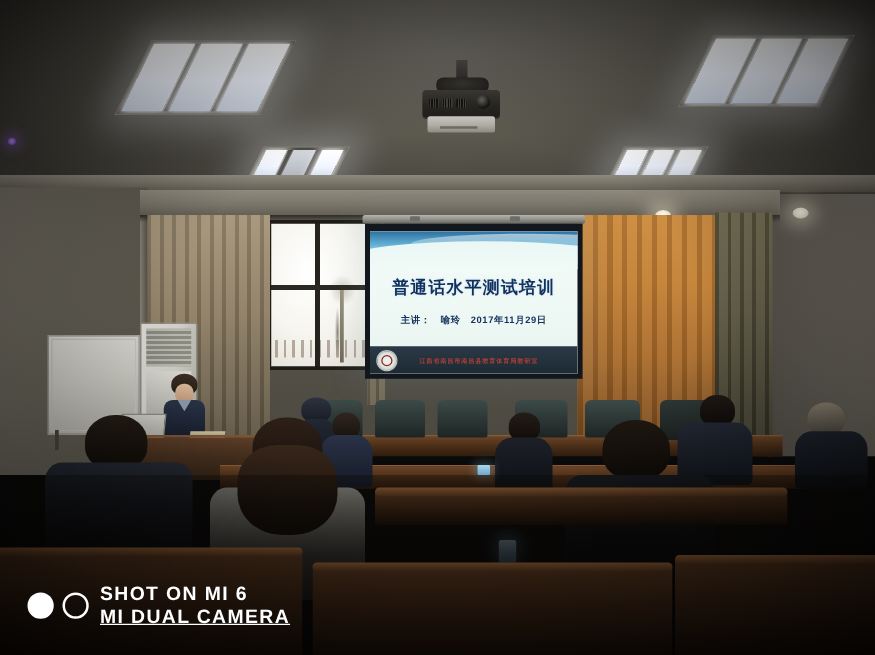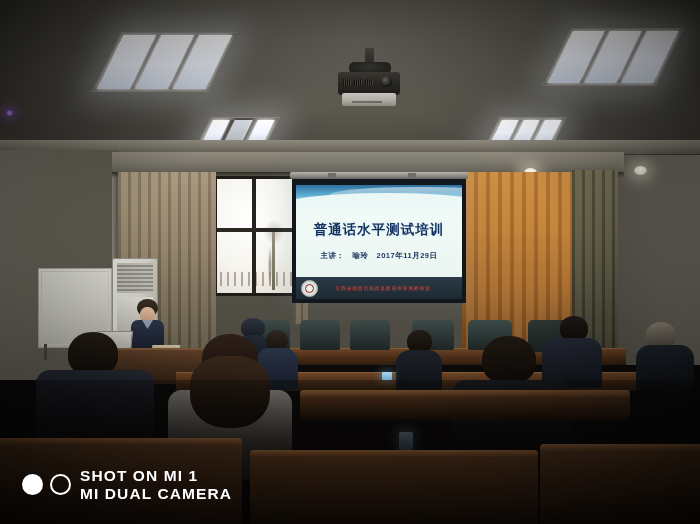--- a/index.html
+++ b/index.html
@@ -347,21 +347,21 @@
   
   .watermark{
     position:absolute;left:22px;bottom:22px;display:flex;align-items:center;gap:9px;
     z-index:40;
   }
   .wm-dots{display:flex;align-items:center;gap:7px;}
   .wm-dot-filled{width:21px;height:21px;border-radius:50%;background:#fff;}
   .wm-dot-hollow{width:21px;height:21px;border-radius:50%;border:2.5px solid #fff;box-sizing:border-box;}
   .wm-text{color:#fff;line-height:1.12;}
   .wm-l1{font-size:15.5px;font-weight:bold;letter-spacing:1.1px;}
-  .wm-l2{font-size:15.5px;font-weight:bold;letter-spacing:1.1px;}
+  .wm-l2{font-size:15.5px;font-weight:bold;letter-spacing:1.1px;text-decoration:underline;}
 </style>
 </head>
 <body>
 
 <div id="photo">
 
   <div class="ceiling"></div>
 
   <div class="lightpanel" style="left:106px;top:32px;width:115px;height:58px;transform:skew(-26deg,0deg);">
     <div class="lp-inner">
@@ -570,18 +570,18 @@
   <div class="bench-cap" style="left:300px;top:390px;width:330px;"></div>
 
   <div class="vignette"></div>
 
   <div class="watermark">
     <div class="wm-dots">
       <div class="wm-dot-filled"></div>
       <div class="wm-dot-hollow"></div>
     </div>
     <div class="wm-text">
-      <div class="wm-l1">SHOT ON MI 1</div>
+      <div class="wm-l1">SHOT ON MI 6</div>
       <div class="wm-l2">MI DUAL CAMERA</div>
     </div>
   </div>
 
 </div>
 
 </body></html>

